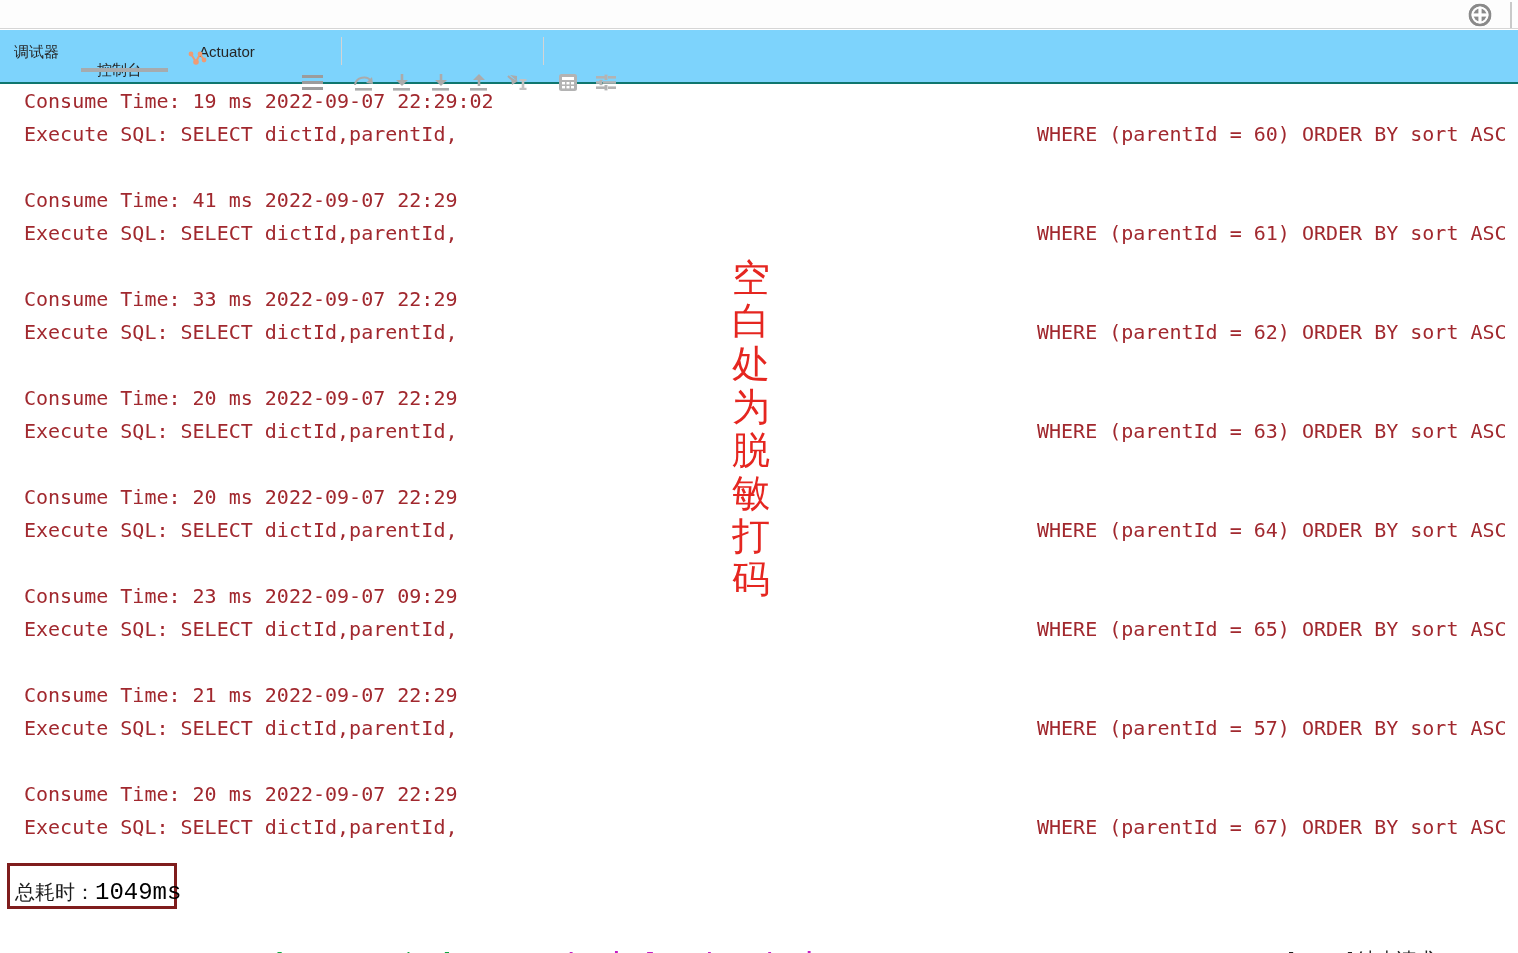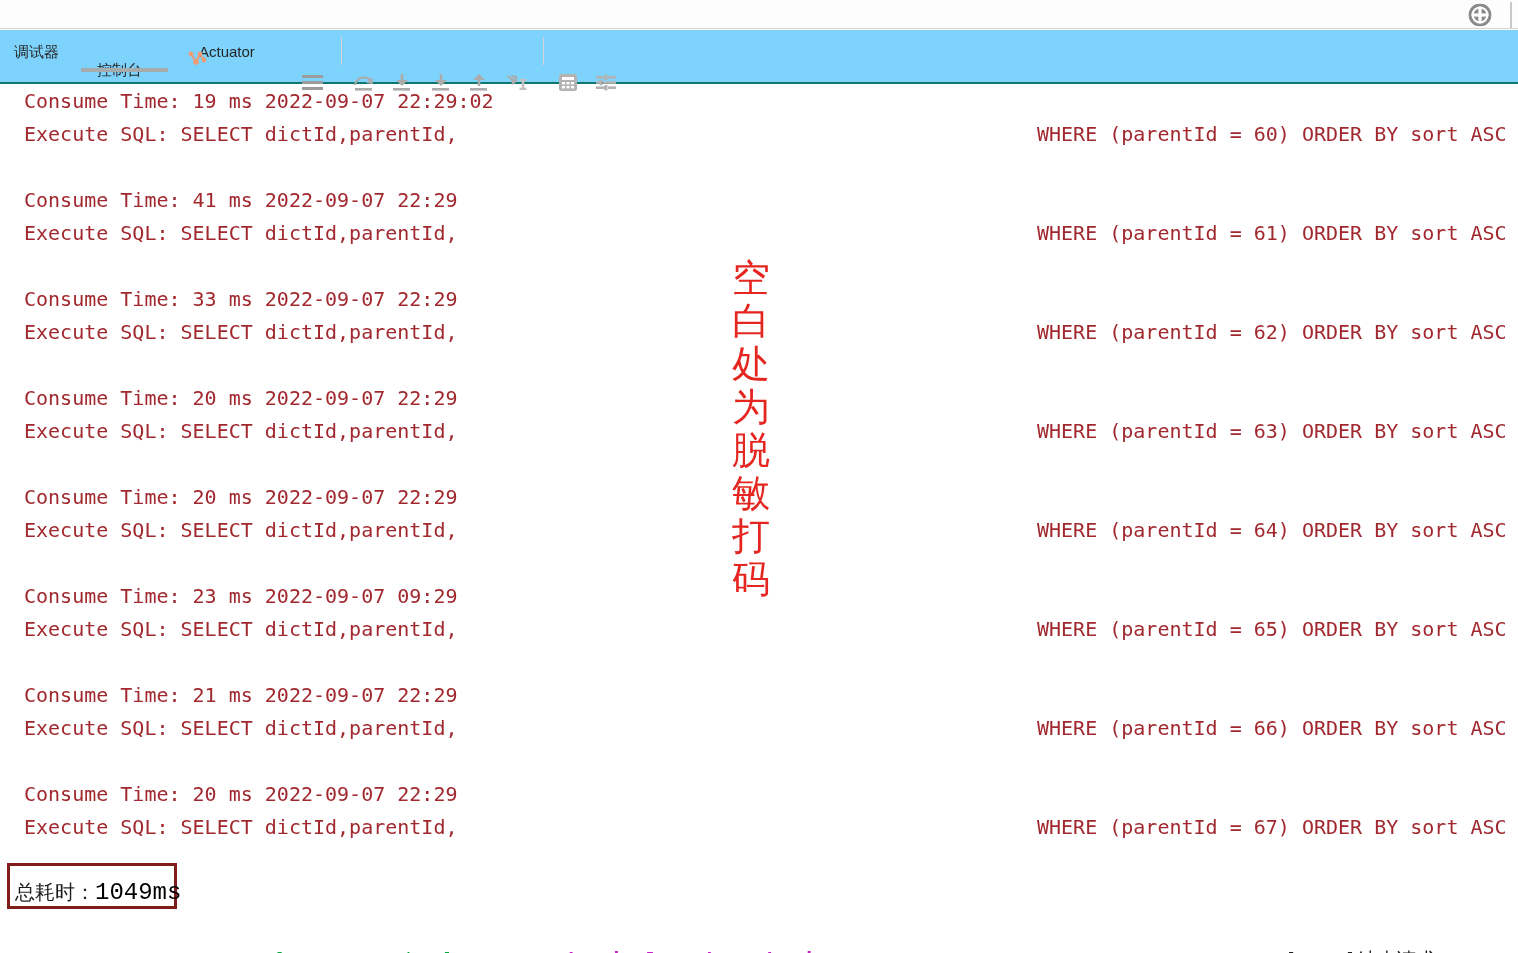--- a/index.html
+++ b/index.html
@@ -227,21 +227,21 @@
 
   <div class="group" style="top:580px">
     <div class="cline consume">Consume Time: 23 ms 2022-09-07 09:29</div>
     <div class="cline execute">Execute SQL: SELECT dictId,parentId,</div>
     <div class="cline where">WHERE (parentId = 65) ORDER BY sort ASC</div>
   </div>
 
   <div class="group" style="top:679px">
     <div class="cline consume">Consume Time: 21 ms 2022-09-07 22:29</div>
     <div class="cline execute">Execute SQL: SELECT dictId,parentId,</div>
-    <div class="cline where">WHERE (parentId = 66) ORDER BY sort ASC</div>
+    <div class="cline where">WHERE (parentId = 57) ORDER BY sort ASC</div>
   </div>
 
   <div class="group" style="top:778px">
     <div class="cline consume">Consume Time: 20 ms 2022-09-07 22:29</div>
     <div class="cline execute">Execute SQL: SELECT dictId,parentId,</div>
     <div class="cline where">WHERE (parentId = 67) ORDER BY sort ASC</div>
   </div>
 
   <div class="watermark">空白处为脱敏打码</div>
 </div>

